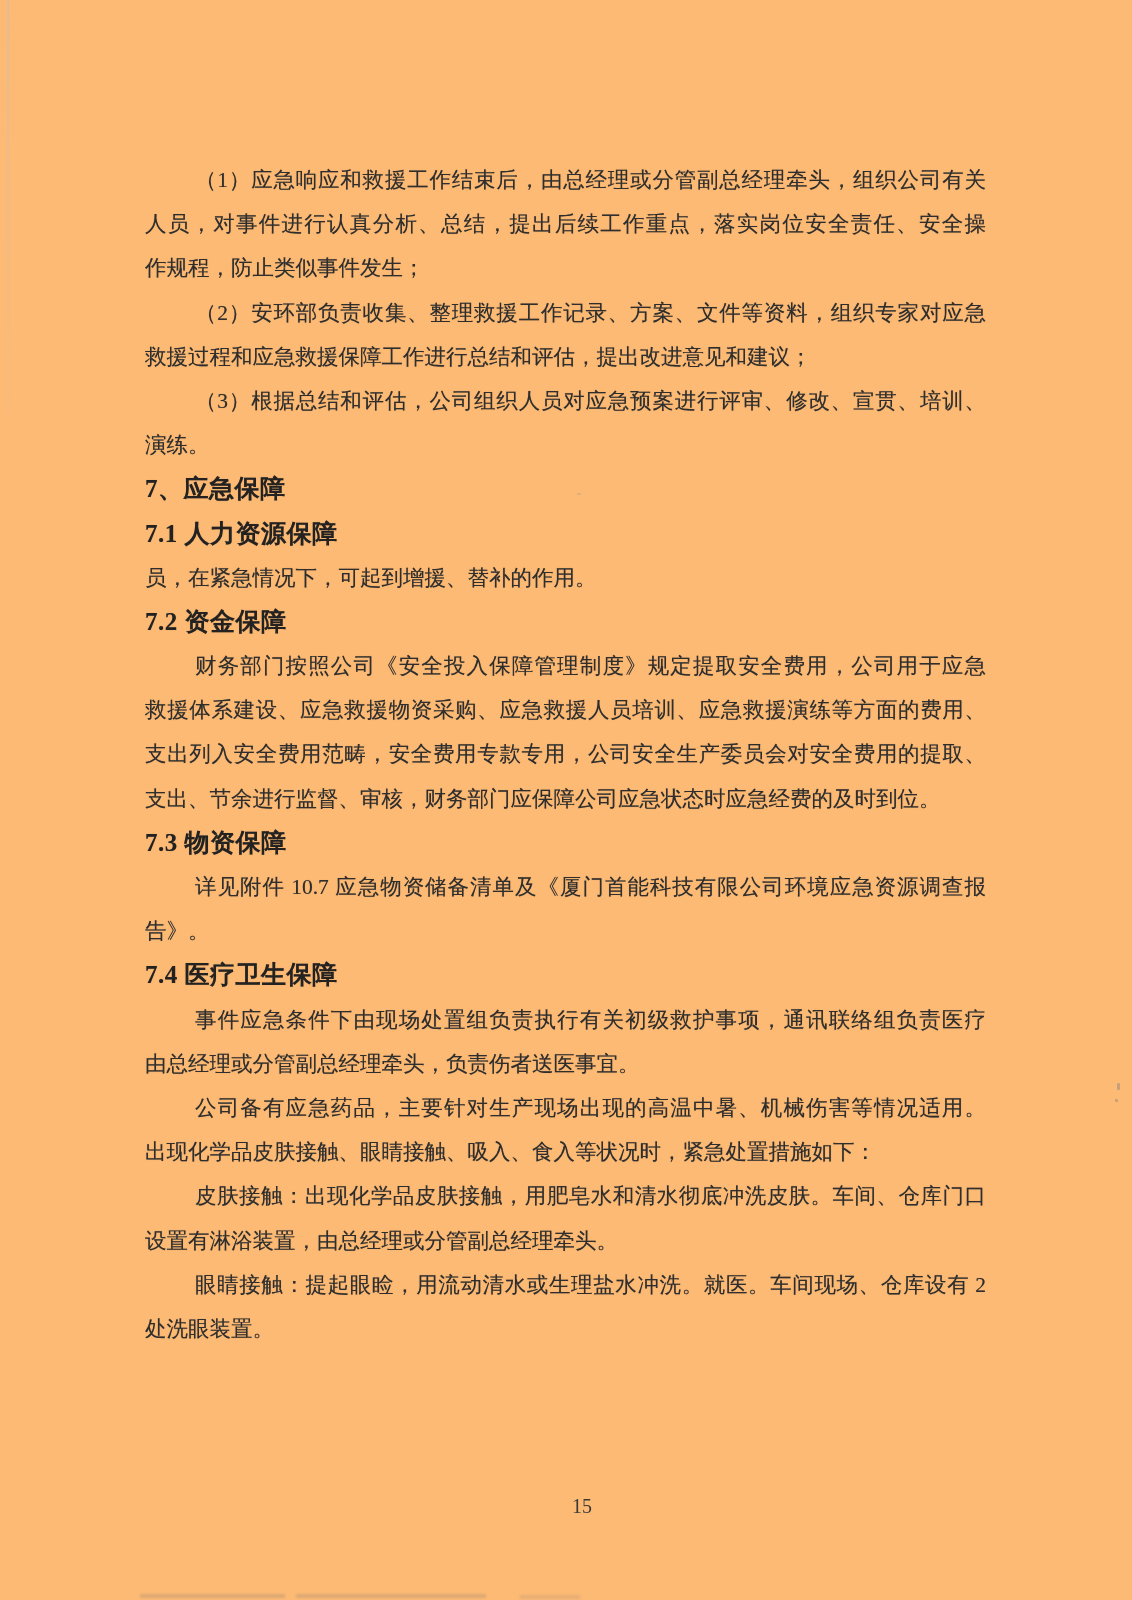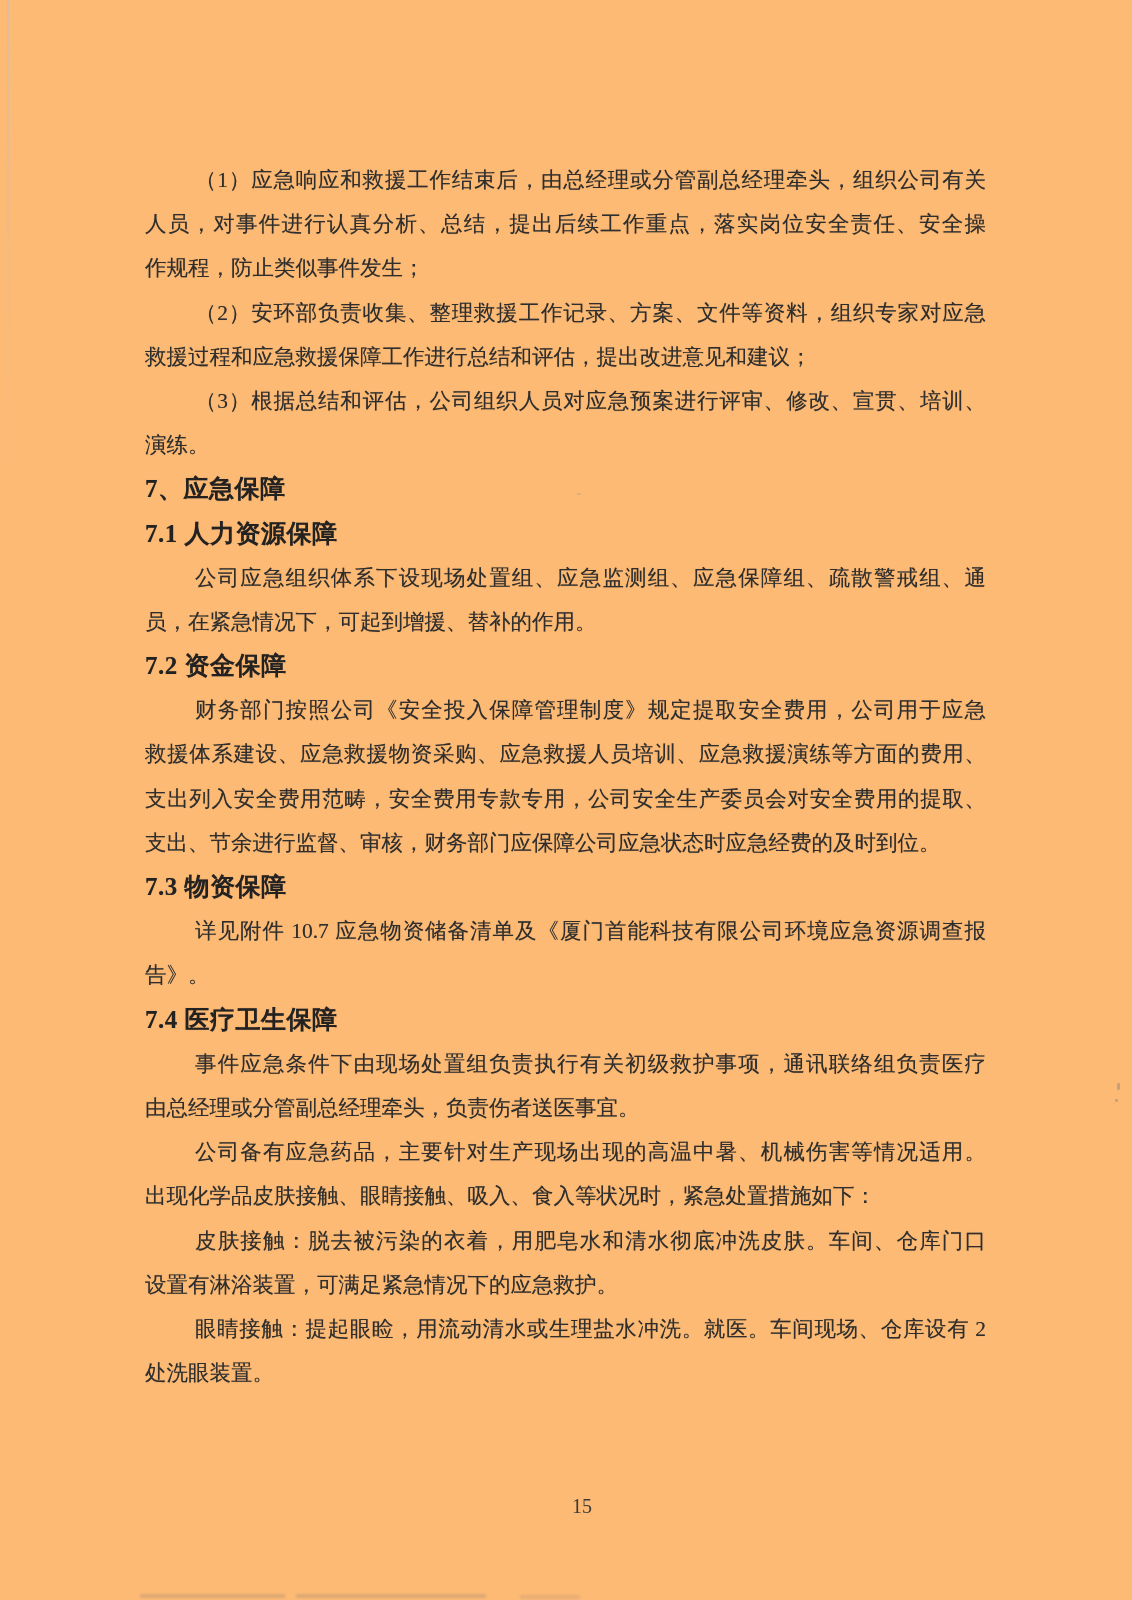--- a/index.html
+++ b/index.html
@@ -99,37 +99,36 @@
   <div class="content">
       <div class="line indent">（1）应急响应和救援工作结束后，由总经理或分管副总经理牵头，组织公司有关</div>
       <div class="line">人员，对事件进行认真分析、总结，提出后续工作重点，落实岗位安全责任、安全操</div>
       <div class="line last">作规程，防止类似事件发生；</div>
       <div class="line indent">（2）安环部负责收集、整理救援工作记录、方案、文件等资料，组织专家对应急</div>
       <div class="line last">救援过程和应急救援保障工作进行总结和评估，提出改进意见和建议；</div>
       <div class="line indent">（3）根据总结和评估，公司组织人员对应急预案进行评审、修改、宣贯、培训、</div>
       <div class="line last">演练。</div>
       <div class="line heading heading1">7、应急保障</div>
       <div class="line heading heading2">7.1 人力资源保障</div>
-      <div class="line indent">公司应急组织体系下设现场处置组、应急监测组、应急保障组、疏散警戒组、通</div>
       <div class="line last">员，在紧急情况下，可起到增援、替补的作用。</div>
       <div class="line heading heading2">7.2 资金保障</div>
       <div class="line indent">财务部门按照公司《安全投入保障管理制度》规定提取安全费用，公司用于应急</div>
       <div class="line">救援体系建设、应急救援物资采购、应急救援人员培训、应急救援演练等方面的费用、</div>
       <div class="line">支出列入安全费用范畴，安全费用专款专用，公司安全生产委员会对安全费用的提取、</div>
       <div class="line last">支出、节余进行监督、审核，财务部门应保障公司应急状态时应急经费的及时到位。</div>
       <div class="line heading heading2">7.3 物资保障</div>
       <div class="line indent">详见附件 10.7 应急物资储备清单及《厦门首能科技有限公司环境应急资源调查报</div>
       <div class="line last">告》。</div>
       <div class="line heading heading2">7.4 医疗卫生保障</div>
       <div class="line indent">事件应急条件下由现场处置组负责执行有关初级救护事项，通讯联络组负责医疗</div>
       <div class="line last">由总经理或分管副总经理牵头，负责伤者送医事宜。</div>
       <div class="line indent">公司备有应急药品，主要针对生产现场出现的高温中暑、机械伤害等情况适用。</div>
       <div class="line last">出现化学品皮肤接触、眼睛接触、吸入、食入等状况时，紧急处置措施如下：</div>
-      <div class="line indent">皮肤接触：脱去被污染的衣着，用肥皂水和清水彻底冲洗皮肤。车间、仓库门口</div>
-      <div class="line last">设置有淋浴装置，可满足紧急情况下的应急救护。</div>
+      <div class="line indent">皮肤接触：出现化学品皮肤接触，用肥皂水和清水彻底冲洗皮肤。车间、仓库门口</div>
+      <div class="line last">设置有淋浴装置，由总经理或分管副总经理牵头。</div>
       <div class="line indent">眼睛接触：提起眼睑，用流动清水或生理盐水冲洗。就医。车间现场、仓库设有 2</div>
       <div class="line last">处洗眼装置。</div>
     </div>
   <div class="footer">15</div>
   <div class="speck s1"></div>
   <div class="speck s2"></div>
   <div class="speck s3"></div>
   <div class="bottom-smudge b1"></div>
   <div class="bottom-smudge b2"></div>
   <div class="bottom-smudge b3"></div>

